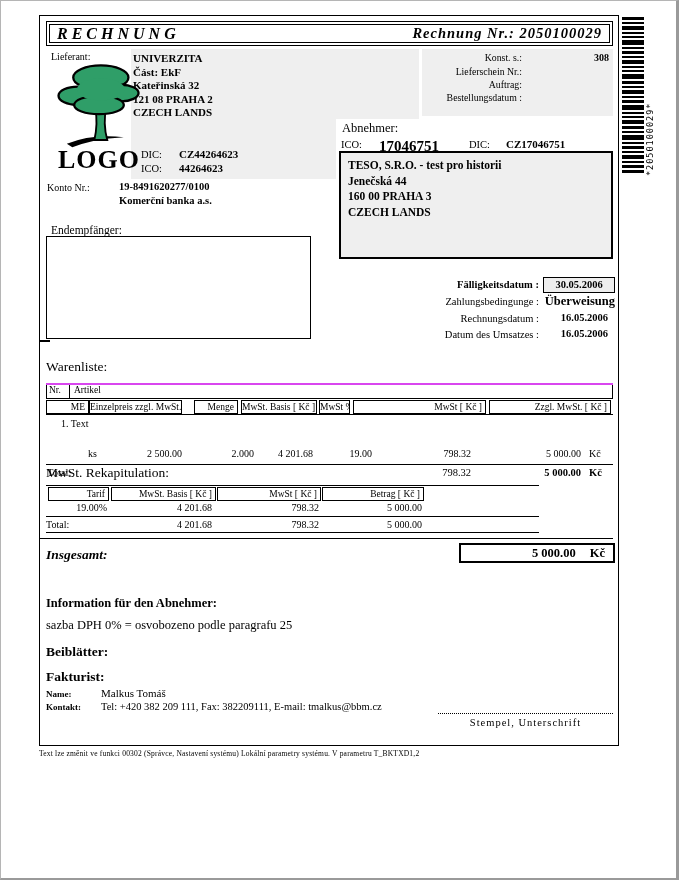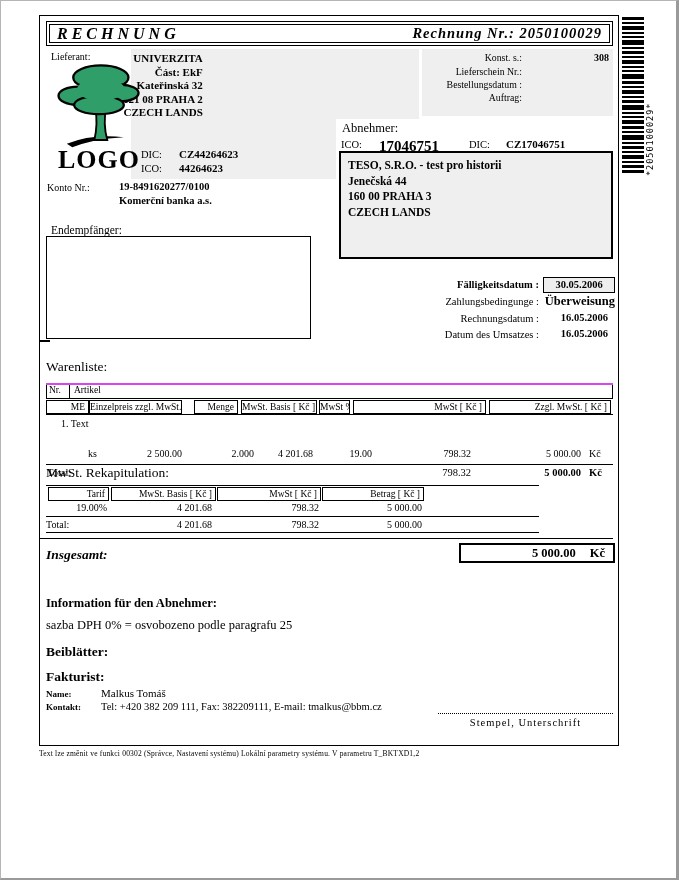--- a/index.html
+++ b/index.html
@@ -93,43 +93,43 @@
         <rect x="0" y="134" width="22" height="2"></rect>
         <rect x="0" y="138" width="22" height="4"></rect>
         <rect x="0" y="144" width="22" height="2"></rect>
         <rect x="0" y="148" width="22" height="3"></rect>
         <rect x="0" y="153" width="22" height="3"></rect>
     </g>
   </svg>
   <div class="bc-text">*2050100029*</div>
 
   <div class="abs lbl" style="left:50px; top:50px;">Lieferant:</div>
-  <div class="abs addr-lines" style="left:122px; top:51px;text-align:right;">
+  <div class="abs addr-lines" style="left:132px; top:51px;">
     <div>UNIVERZITA</div>
     <div>Část: EkF</div>
     <div>Kateřinská 32</div>
     <div>121 08 PRAHA 2</div>
     <div>CZECH LANDS</div>
   </div>
 
   <div class="abs" style="left:421px; top:50px; width:191px;">
     <div class="meta-row">
         <span class="meta-label">Konst. s.:</span>
         <span class="meta-value">308</span>
       </div>
     <div class="meta-row">
         <span class="meta-label">Lieferschein Nr.:</span>
         <span class="meta-value"></span>
       </div>
     <div class="meta-row">
+        <span class="meta-label">Auftrag:</span>
+        <span class="meta-value"></span>
+      </div>
+    <div class="meta-row">
         <span class="meta-label">Bestellungsdatum :</span>
-        <span class="meta-value"></span>
-      </div>
-    <div class="meta-row">
-        <span class="meta-label">Auftrag:</span>
         <span class="meta-value"></span>
       </div>
   </div>
 
   <svg class="abs" style="left:52px; top:58px;" width="92" height="92" viewBox="0 0 100 100">
     <path d="M15,92 q28,-11 62,-7 q-34,2 -56,11 z" fill="#000"></path>
     <path d="M45,88 q4,-18 1,-34 l12,-2 q-4,18 1,36 z" fill="#2f9e68" stroke="#000" stroke-width="2"></path>
     <ellipse cx="52" cy="20" rx="30" ry="13" fill="#2f9e68" stroke="#000" stroke-width="2.5"></ellipse>
     <ellipse cx="27" cy="40" rx="21" ry="10" fill="#2f9e68" stroke="#000" stroke-width="2.5"></ellipse>
     <ellipse cx="74" cy="37" rx="19" ry="9" fill="#2f9e68" stroke="#000" stroke-width="2.5"></ellipse>

